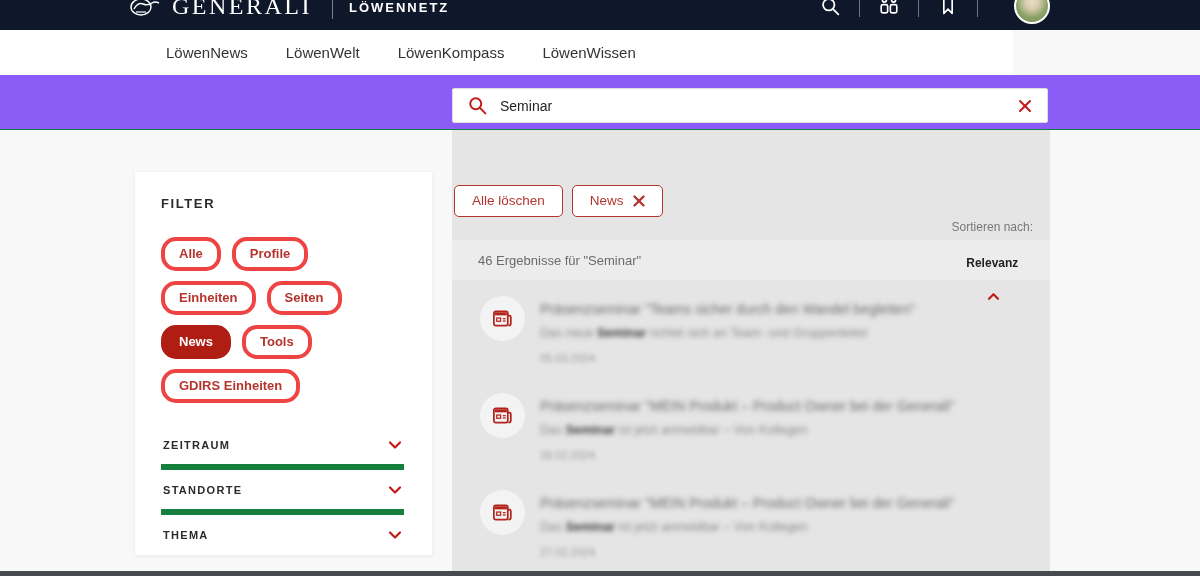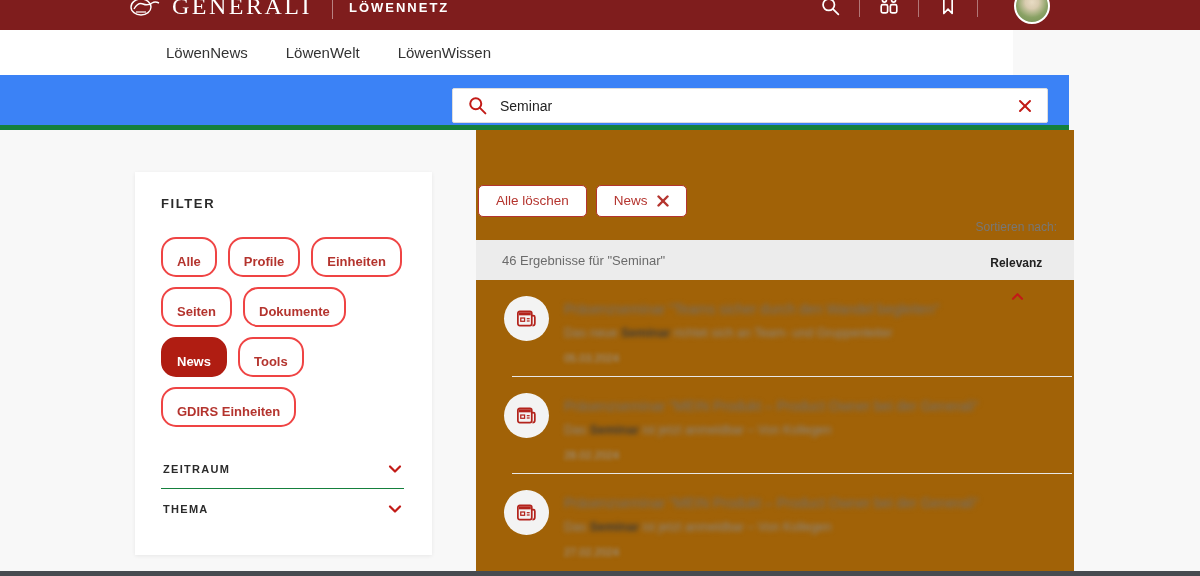--- a/index.html
+++ b/index.html
@@ -1,63 +1,63 @@
 <!DOCTYPE html>
 <html><head>
 <meta charset="utf-8">
 <style>
   * { margin:0; padding:0; box-sizing:border-box; }
   html,body { width:1200px; height:576px; overflow:hidden; }
   body { font-family:"Liberation Sans", sans-serif; background:#f8f8f8; position:relative; }
 
   
-  .topbar { position:absolute; left:0; top:0; width:1200px; height:30px; background:#7f1d1d; overflow:hidden;text-align:center; }
+  .topbar { position:absolute; left:0; top:0; width:1200px; height:30px; background:#0f172a; overflow:hidden;text-align:center; }
   .topbar-inner { display:flex; align-items:center; height:46px; margin-top:-17px; padding:0 150px 0 130px; }
   .logo-group { display:flex; align-items:center; cursor:pointer; }
   .lion { width:34px; height:26px; margin-right:8px; }
   .brand { font-family:"Liberation Serif", serif; color:#fff; font-size:24px; letter-spacing:2.5px; font-weight:400; }
   .brand-divider { width:1px; height:26px; background:rgba(255,255,255,.45); margin:0 16px 0 20px; }
   .portal { color:#fff; font-size:13px; font-weight:bold; letter-spacing:2px; padding-top:2px; }
   .top-icons { margin-left:auto; display:flex; align-items:center; }
   .top-icon { width:22px; height:22px; display:flex; align-items:center; justify-content:center; cursor:pointer; }
   .icon-divider { width:1px; height:22px; background:rgba(255,255,255,.4); margin:0 18px; }
   .avatar { width:36px; height:36px; border-radius:50%; border:2px solid #fff; margin-left:18px;
             background:radial-gradient(circle at 50% 38%, #e8dcc4 0%, #d9ccb0 26%, #8aa265 60%, #6f8b4f 100%); cursor:pointer; }
 
   
   .navbar { position:absolute; left:0; top:30px; width:1013px; height:45px; background:#fff; display:flex; align-items:center; padding-left:160px; }
   .nav-item { font-size:15px; color:#333; margin-right:26px; padding:4px 6px; cursor:pointer; }
 
   
-  .searchband { position:absolute; left:0; top:75px; width:1069px; height:55px; background:#3b82f6; border-bottom:5px solid #15803d; }
+  .searchband { position:absolute; left:0; top:75px; width:1200px; height:55px; background:#8b5cf6; border-bottom:1px solid #15803d; }
   .searchbox { position:absolute; left:452px; top:13px; width:596px; height:35px; background:#fff; border:1px solid #ddd; border-radius:2px;
                display:flex; align-items:center; padding:0 14px; }
   .searchbox svg.mag { width:21px; height:21px; margin-right:12px; flex:0 0 auto; }
   .search-input { border:none; outline:none; flex:1; font-size:14px; color:#222; font-family:"Liberation Sans",sans-serif; background:transparent; }
   .search-clear { width:16px; height:16px; cursor:pointer; flex:0 0 auto; }
 
   
   .content { position:absolute; left:0; top:130px; width:1200px; height:446px; background:#f8f8f8; }
 
   
   .filter-card { position:absolute; left:135px; top:42px; width:297px; height:383px; background:#fff;
                  box-shadow:0 1px 4px rgba(0,0,0,.07); padding:24px 28px 10px 26px; }
   .filter-title { font-size:13px; font-weight:bold; letter-spacing:1.6px; color:#2b2b2b; }
   .chips { margin-top:26px; display:flex; flex-wrap:wrap; gap:10px 11px; }
-  .chip { border:2px solid #ef4444; color:#b4342e; background:#fff; border-radius:15px; padding:15px 14px 6px;
+  .chip { border:4px solid #ef4444; color:#b4342e; background:#fff; border-radius:15px; padding:5px 14px 6px;
           font-size:13px; font-weight:600; cursor:pointer; white-space:nowrap; }
   .chip.selected { background:#b01d12; border-color:#b01d12; color:#fff; }
   .accordions { margin-top:22px; }
-  .acc-row { display:flex; align-items:center; justify-content:space-between; padding:14px 2px 13px; border-bottom:1px solid #15803d; cursor:pointer; }
+  .acc-row { display:flex; align-items:center; justify-content:space-between; padding:14px 2px 13px; border-bottom:6px solid #15803d; cursor:pointer; }
   .acc-row:last-child { border-bottom:none; }
   .acc-label { font-size:11px; font-weight:bold; letter-spacing:1.3px; color:#2b2b2b; }
   .chev { width:14px; height:10px; }
 
   
-  .results { position:absolute; left:476px; top:0; width:598px; height:446px; background:#a16207; }
+  .results { position:absolute; left:452px; top:0; width:598px; height:446px; background:#e5e5e5; }
   .active-filter-row { padding:55px 0 0 2px; display:flex; gap:9px; }
   .btn-outline { border:1px solid #b4342e; background:#fff; color:#b4342e; border-radius:5px; padding:7px 17px 8px;
                  font-size:13.5px; font-family:"Liberation Sans",sans-serif; cursor:pointer; display:flex; align-items:center; gap:9px; }
   .results-bar { margin-top:23px; height:40px; background:#ececec; display:flex; align-items:center; justify-content:space-between; padding:0 17px 0 26px; }
   .results-count { font-size:13px; color:#6b6b6b; }
   .sort-wrap { display:flex; align-items:center; gap:22px; font-size:12px; color:#777; cursor:pointer;flex-direction:column; }
   .sort-value { color:#222; font-weight:bold; }
   .sort-chev { width:13px; height:9px; margin-left:2px; }
 
   .result-item { display:flex; padding:16px 26px 12px 28px; gap:15px; cursor:pointer; }
@@ -111,20 +111,21 @@
       </span>
       <span class="icon-divider"></span>
       <span class="avatar"></span>
     </div>
   </div>
 </div>
 
 <nav class="navbar">
   <span class="nav-item">LöwenNews</span>
   <span class="nav-item">LöwenWelt</span>
+  <span class="nav-item">LöwenKompass</span>
   <span class="nav-item">LöwenWissen</span>
 </nav>
 
 <div class="searchband">
   <div class="searchbox">
     <svg class="mag" viewBox="0 0 24 24">
       <circle cx="10" cy="10" r="6.3" fill="none" stroke="#c21b17" stroke-width="2.3"></circle>
       <line x1="15" y1="15" x2="21" y2="21" stroke="#c21b17" stroke-width="2.3" stroke-linecap="round"></line>
     </svg>
     <input class="search-input" type="text" aria-label="Suche" value="Seminar" style="">
@@ -137,28 +138,33 @@
 
 <div class="content">
 
   <aside class="filter-card">
     <div class="filter-title">FILTER</div>
     <div class="chips">
       <span class="chip">Alle</span>
       <span class="chip">Profile</span>
       <span class="chip">Einheiten</span>
       <span class="chip">Seiten</span>
-      <span class="chip">Dokumente</span>
       <span class="chip selected">News</span>
       <span class="chip">Tools</span>
       <span class="chip">GDIRS Einheiten</span>
     </div>
     <div class="accordions">
       <div class="acc-row">
         <span class="acc-label">ZEITRAUM</span>
+        <svg class="chev" viewBox="0 0 14 10">
+            <polyline points="2,2.5 7,7.5 12,2.5" fill="none" stroke="#c21b17" stroke-width="2.2" stroke-linecap="round" stroke-linejoin="round"></polyline>
+          </svg>
+      </div>
+      <div class="acc-row">
+        <span class="acc-label">STANDORTE</span>
         <svg class="chev" viewBox="0 0 14 10">
             <polyline points="2,2.5 7,7.5 12,2.5" fill="none" stroke="#c21b17" stroke-width="2.2" stroke-linecap="round" stroke-linejoin="round"></polyline>
           </svg>
       </div>
       <div class="acc-row">
         <span class="acc-label">THEMA</span>
         <svg class="chev" viewBox="0 0 14 10">
             <polyline points="2,2.5 7,7.5 12,2.5" fill="none" stroke="#c21b17" stroke-width="2.2" stroke-linecap="round" stroke-linejoin="round"></polyline>
           </svg>
       </div>

